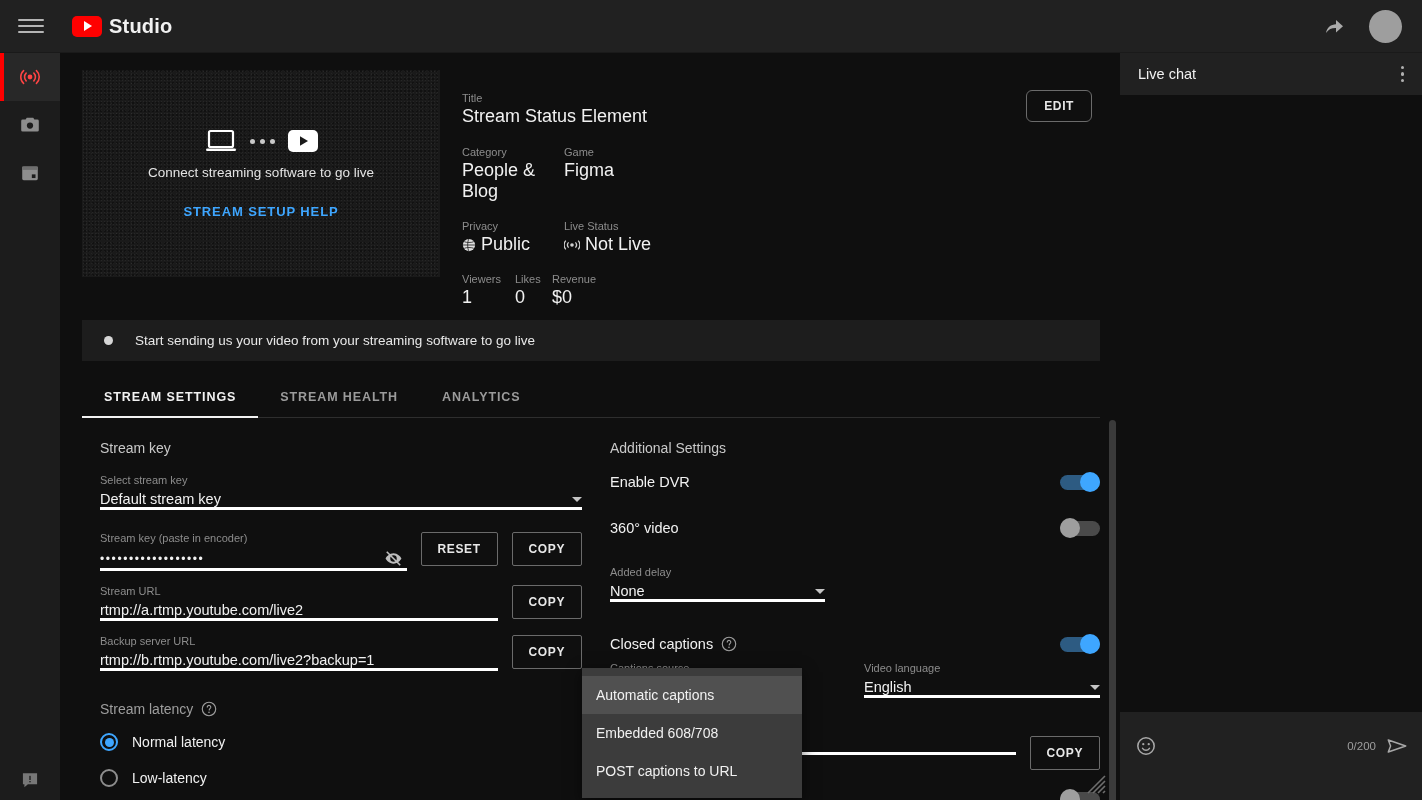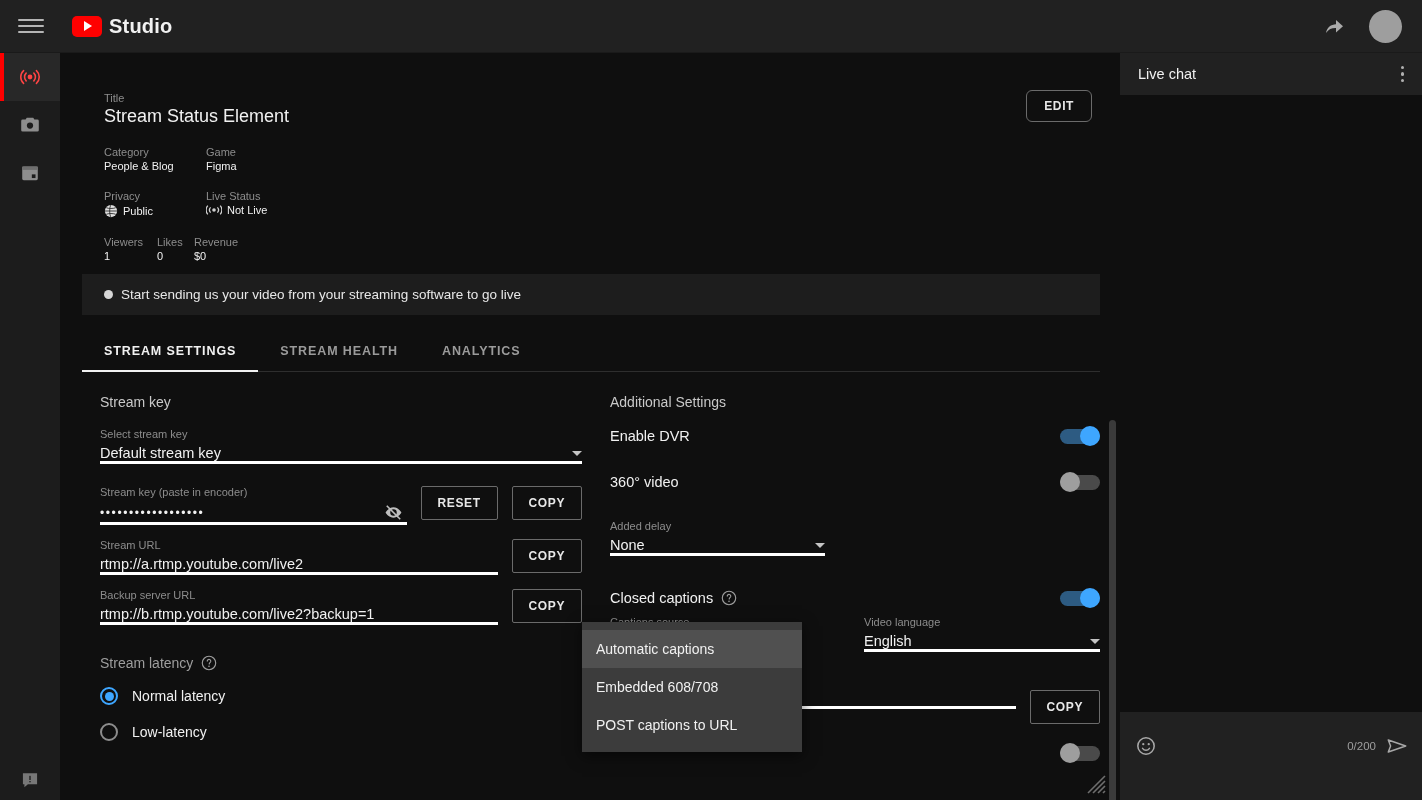--- a/index.html
+++ b/index.html
@@ -68,30 +68,30 @@
   .dots { display: flex; gap: 5px; }
   .dots i { width: 5px; height: 5px; border-radius: 50%; background: #c9c9c9; display: block; }
   .connect-text { color: #e3e3e3; font-size: 13.5px; }
   .setup-link { color: #3ea6ff; font-size: 13px; font-weight: 600; letter-spacing: .9px;
     cursor: pointer; margin-top: 13px; }
 
   .meta { flex: 1; padding: 22px 0 0 22px; position: relative; }
   .meta-lbl { color: #8d8d8d; font-size: 11px; margin-bottom: 2px; }
   .meta-title { color: #f1f1f1; font-size: 18px; font-weight: 500; margin-bottom: 19px; }
   .meta-row { display: flex; margin-bottom: 18px; }
-  .meta-val { color: #f1f1f1; font-size: 11px; display: flex; align-items: center; gap: 5px; }
+  .meta-val { color: #f1f1f1; font-size: 18px; display: flex; align-items: center; gap: 5px; }
   .mcol { display: flex; flex-direction: column; }
   .edit-btn { position: absolute; top: 20px; right: 8px; padding: 8px 17px;
     border: 1px solid #6b6b6b; border-radius: 6px; background: transparent;
     color: #e8e8e8; font-size: 12px; font-weight: 600; letter-spacing: .6px; cursor: pointer;
     font-family: inherit; }
 
   
   .status-strip { margin-top: 12px; height: 41px; background: #1d1d1d;
-    display: flex; align-items: center; padding-left: 22px; gap: 8px; }
+    display: flex; align-items: center; padding-left: 22px; gap: 22px; }
   .status-dot { width: 9px; height: 9px; border-radius: 50%; background: #d6d6d6; flex: none; }
   .status-txt { color: #e8e8e8; font-size: 13.5px; }
 
   
   .tabs { margin-top: 13px; height: 44px; display: flex; align-items: flex-end;
     border-bottom: 1px solid #2e2e2e; }
   .tab { position: relative; padding: 0 22px 13px 22px; color: #9b9b9b;
     font-size: 12.5px; font-weight: 600; letter-spacing: .9px; cursor: pointer; }
   .tab.active { color: #f1f1f1; }
   .tab.active::after { content: ""; position: absolute; left: 0; bottom: -1px;
@@ -233,20 +233,42 @@
         <rect x="11.2" y="7" width="1.6" height="5" fill="#1c1c1c"></rect>
         <rect x="11.2" y="13.2" width="1.6" height="1.6" fill="#1c1c1c"></rect>
       </svg>
     </div>
   </div>
 
   <div class="stage">
     <div class="card">
 
       <div class="hero">
+        <div class="preview">
+          <div class="noise"></div>
+          <div class="preview-inner">
+            <div class="connect-icons">
+              <svg width="32" height="26" viewBox="0 0 32 26">
+                <rect x="4" y="3" width="24" height="16" rx="1.5" fill="none" stroke="#fff" stroke-width="2.2"></rect>
+                <rect x="1" y="20.5" width="30" height="2.4" rx="1.2" fill="#fff"></rect>
+              </svg>
+              <span class="dots">
+                  <i></i>
+                  <i></i>
+                  <i></i>
+                </span>
+              <svg width="30" height="22" viewBox="0 0 30 22">
+                <rect x="0" y="0" width="30" height="22" rx="5" fill="#fff"></rect>
+                <path d="M12 6.2l8 4.8-8 4.8z" fill="#1a1a1a"></path>
+              </svg>
+            </div>
+            <div class="connect-text">Connect streaming software to go live</div>
+            <div class="setup-link">STREAM SETUP HELP</div>
+          </div>
+        </div>
 
         <div class="meta">
           <div class="meta-lbl">Title</div>
           <div class="meta-title">Stream Status Element</div>
 
           <div class="meta-row">
             <div class="mcol" style="width:78px">
               <span class="meta-lbl">Category</span>
               <span class="meta-val">People &amp; Blog</span>
             </div>

